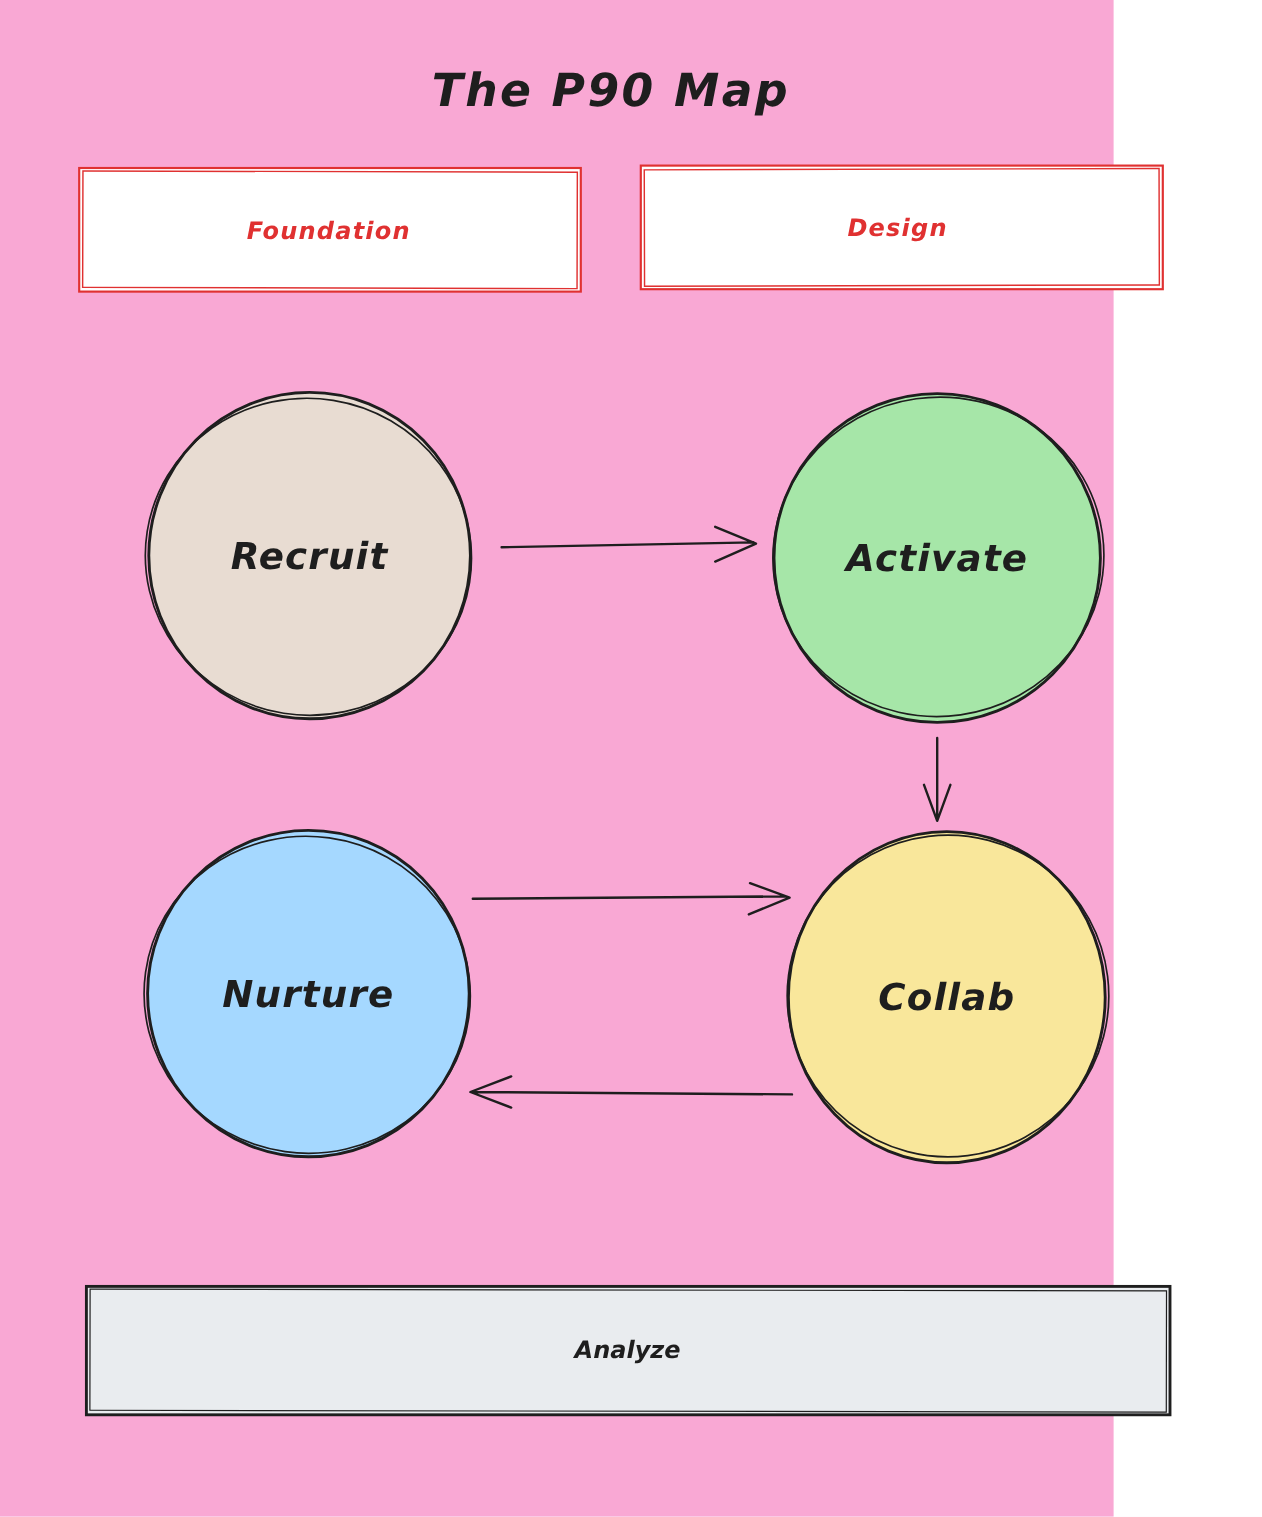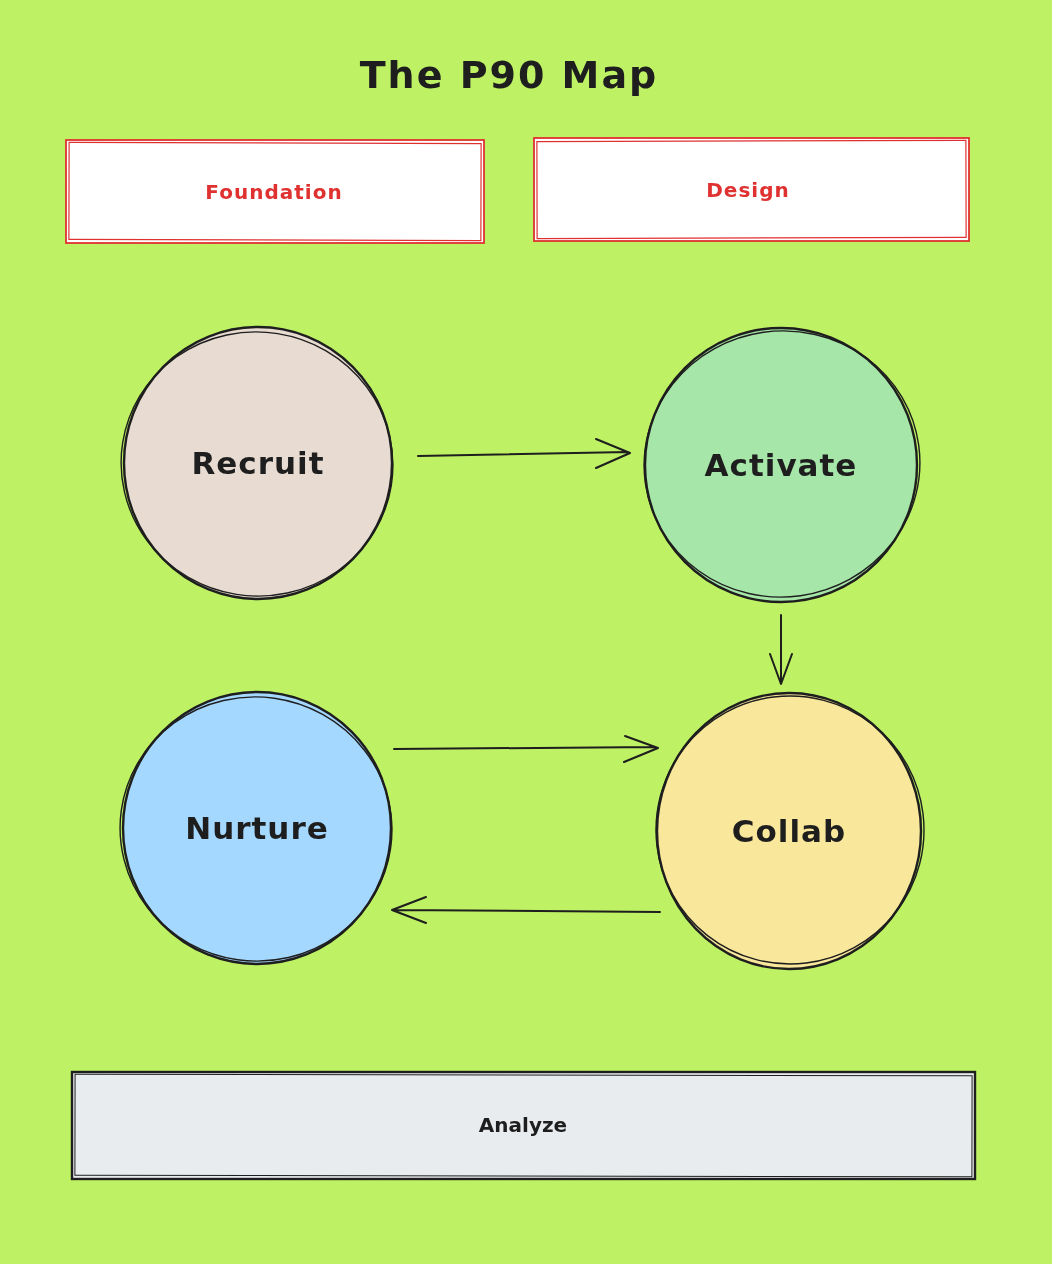--- a/index.html
+++ b/index.html
@@ -1,21 +1,22 @@
 <!DOCTYPE html>
 <html><head>
 <meta charset="utf-8">
 <style>
   html, body { margin: 0; padding: 0; background: #ffffff; }
   .canvas-wrap {
     position: relative;
-    width: 1052px;
+    width: 928px;
     height: 1264px;
-    background: #bef264;
+    background: #f9a8d4;
     font-family: "DejaVu Sans", "Liberation Sans", sans-serif;
+    font-style: italic;
   }
   svg { display: block; }
   .title-text {
     font-family: "DejaVu Sans", "Liberation Sans", sans-serif;
     font-size: 38px;
     font-weight: 700;
     letter-spacing: 2px;
     fill: #1e1e1e;
   }
   .phase-label {

